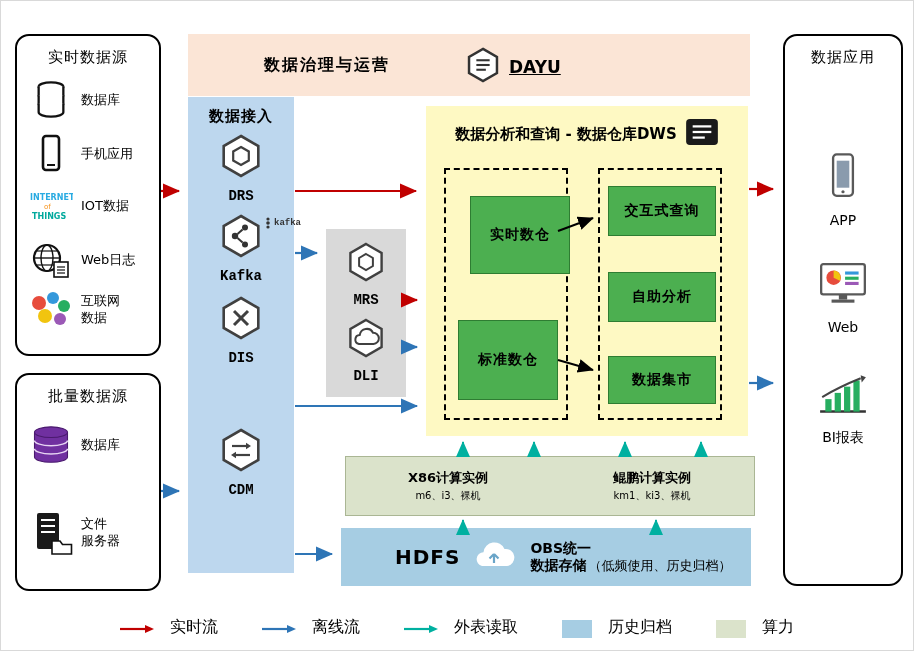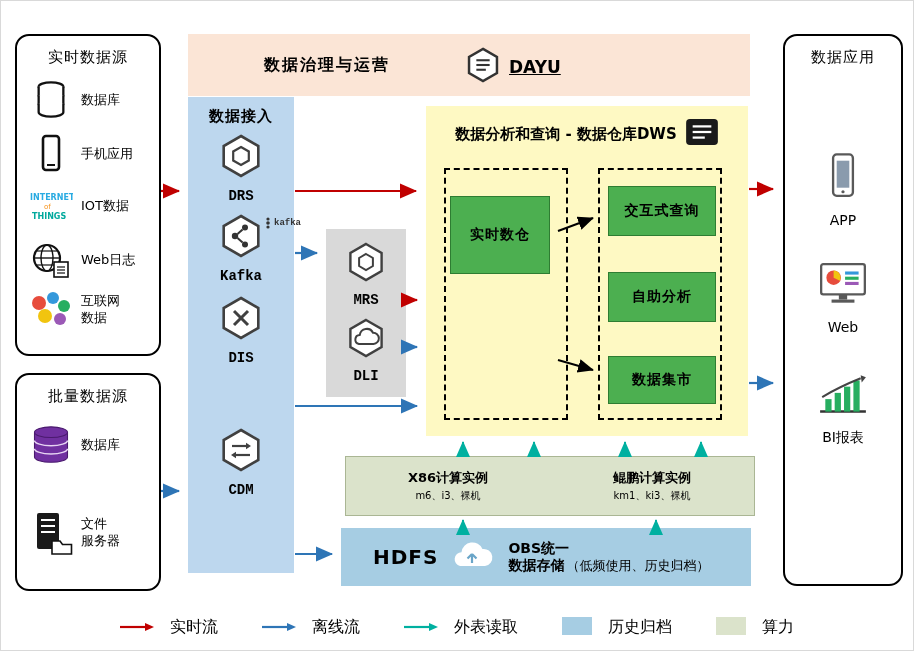--- a/index.html
+++ b/index.html
@@ -34,33 +34,33 @@
   .dash-group { position:absolute; border:2px dashed #000; }
   #dws-warehouses { left:18px;  top:62px; width:124px; height:252px; }
   #dws-services   { left:172px; top:62px; width:124px; height:252px; }
   .gnode { position:absolute; background:#4caf50; border:1px solid #2e7d32; display:flex; align-items:center; justify-content:center; font-weight:bold; font-size:14px; letter-spacing:1px; }
 
   #compute-box { position:absolute; left:344px; top:455px; width:410px; height:60px; background:#dbe3cb; border:1px solid #aab694; display:flex; }
   .compute-cell { flex:1; display:flex; flex-direction:column; align-items:center; justify-content:center; gap:2px; }
   .compute-title { font-weight:bold; font-size:13px; }
   .compute-models { font-size:10px; }
 
-  #storage-box { position:absolute; left:340px; top:527px; width:410px; height:58px; background:#a6cde3; display:flex; align-items:center; padding-left:32px; gap:12px; }
+  #storage-box { position:absolute; left:340px; top:527px; width:410px; height:58px; background:#a6cde3; display:flex; align-items:center; padding-left:54px; gap:12px; }
   #hdfs-label { font-weight:bold; font-size:20px; letter-spacing:1px; }
   .obs-lines { display:flex; flex-direction:column; line-height:1.25; }
   .obs-line { font-weight:bold; font-size:14px; }
   .obs-row2 { display:flex; align-items:baseline; gap:2px; }
   #obs-note { font-size:13px; font-weight:normal; }
 
   #apps-panel { left:782px; top:33px; width:120px; height:552px; }
   .app-item { position:absolute; left:0; width:100%; display:flex; flex-direction:column; align-items:center; gap:7px; }
   .app-label { font-size:14px; }
 
   #legend { position:absolute; left:0; right:0; top:616px; display:flex; justify-content:center; align-items:center; gap:44px; }
-  .legend-item { display:flex; align-items:flex-start; gap:16px; font-size:16px; }
+  .legend-item { display:flex; align-items:flex-end; gap:16px; font-size:16px; }
   .legend-swatch { width:30px; height:18px; }
   .sw-archive { background:#a6cde3; }
   .sw-compute { background:#dbe3cb; }
 
   #flow-arrows { position:absolute; left:0; top:0; pointer-events:none; }
 </style>
 </head>
 <body>
 
 <div id="stage">
@@ -284,22 +284,25 @@
         <svg width="34" height="28" viewBox="0 0 36 30">
             <rect x="1" y="1" width="34" height="28" rx="4" fill="#1a1a1a"></rect>
             <line x1="8" y1="9" x2="28" y2="9" stroke="#fff" stroke-width="2.4"></line>
             <line x1="8" y1="15" x2="28" y2="15" stroke="#fff" stroke-width="2.4"></line>
             <line x1="8" y1="21" x2="21" y2="21" stroke="#fff" stroke-width="2.4"></line>
           </svg>
       </span>
     </div>
 
     <div class="dash-group" id="dws-warehouses">
-      <div class="gnode" style="left:4px;top:26px;width:100px;height:78px">
+      <div class="gnode" style="left:24px;top:26px;width:100px;height:78px">
           <span>实时数仓</span>
+        </div>
+      <div class="gnode" style="left:12px;top:150px;width:100px;height:80px">
+          <span>标准数仓</span>
         </div>
     </div>
 
     <div class="dash-group" id="dws-services">
       <div class="gnode" style="left:8px;top:16px;width:108px;height:50px">
           <span>交互式查询</span>
         </div>
       <div class="gnode" style="left:8px;top:102px;width:108px;height:50px">
           <span>自助分析</span>
         </div>

